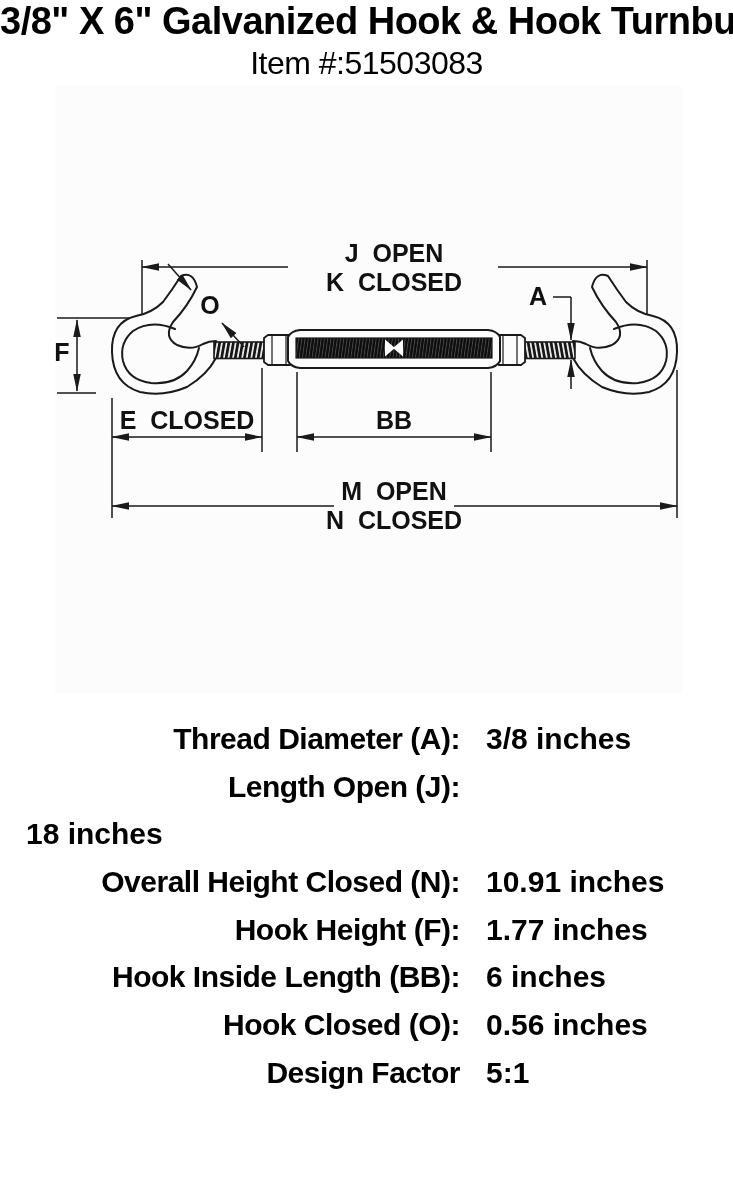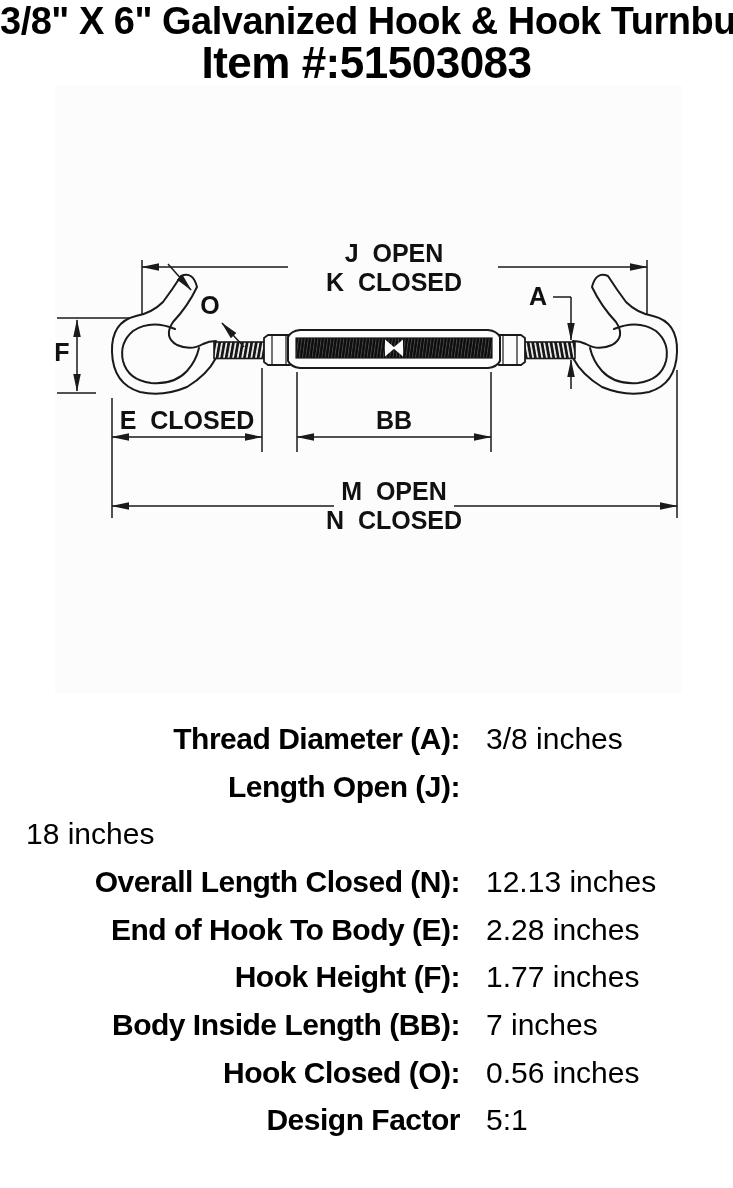--- a/index.html
+++ b/index.html
@@ -6,36 +6,36 @@
   body{
     width:733px;height:1188px;position:relative;background:#ffffff;
     font-family:"Liberation Sans",sans-serif;color:#000;overflow:hidden;
   }
   .title-block{position:absolute;top:0;left:0;width:733px;text-align:center;}
   .title-line1{
     font-size:38px;font-weight:bold;white-space:nowrap;line-height:42px;
     letter-spacing:-0.5px;
   }
   .title-line2{
-    font-size:44px;font-weight:bold;white-space:nowrap;line-height:42px;
+    font-size:32px;font-weight:normal;white-space:nowrap;line-height:42px;
     letter-spacing:-0.5px;
   }
   svg{position:absolute;top:85px;left:0;}
   svg text{
     font-family:"Liberation Sans",sans-serif;font-weight:bold;font-size:25px;
     fill:#111;white-space:pre;
   }
   .spec-table{position:absolute;top:715px;left:0;width:733px;}
   .spec-row{display:flex;align-items:center;height:47.7px;}
   .spec-label{
     width:460px;text-align:right;font-size:30px;font-weight:bold;
     white-space:nowrap;letter-spacing:-0.5px;
   }
   .spec-value{
-    margin-left:26px;font-size:30px;font-weight:normal;white-space:nowrap;
+    margin-left:26px;font-size:30px;font-weight:bold;white-space:nowrap;
   }
 </style>
 </head>
 <body>
 
 <div class="title-block">
   <div class="title-line1">3/8" X 6" Galvanized Hook &amp; Hook Turnbuckle</div>
   <div class="title-line2">Item #:51503083</div>
 </div>
 
@@ -152,34 +152,30 @@
     <div class="spec-label">Thread Diameter (A):</div>
     <div class="spec-value">3/8 inches</div>
   </div>
   <div class="spec-row">
     <div class="spec-label">Length Open (J):</div>
   </div>
   <div class="spec-row">
     <div class="spec-value">18 inches</div>
   </div>
   <div class="spec-row">
-    <div class="spec-label">Overall Length Closed (N):</div>
-    <div class="spec-value">12.13 inches</div>
-  </div>
-  <div class="spec-row">
-    <div class="spec-label">End of Hook To Body (E):</div>
-    <div class="spec-value">2.28 inches</div>
+    <div class="spec-label">Overall Height Closed (N):</div>
+    <div class="spec-value">10.91 inches</div>
   </div>
   <div class="spec-row">
     <div class="spec-label">Hook Height (F):</div>
     <div class="spec-value">1.77 inches</div>
   </div>
   <div class="spec-row">
-    <div class="spec-label">Body Inside Length (BB):</div>
-    <div class="spec-value">7 inches</div>
+    <div class="spec-label">Hook Inside Length (BB):</div>
+    <div class="spec-value">6 inches</div>
   </div>
   <div class="spec-row">
     <div class="spec-label">Hook Closed (O):</div>
     <div class="spec-value">0.56 inches</div>
   </div>
   <div class="spec-row">
     <div class="spec-label">Design Factor</div>
     <div class="spec-value">5:1</div>
   </div>
 </div>

